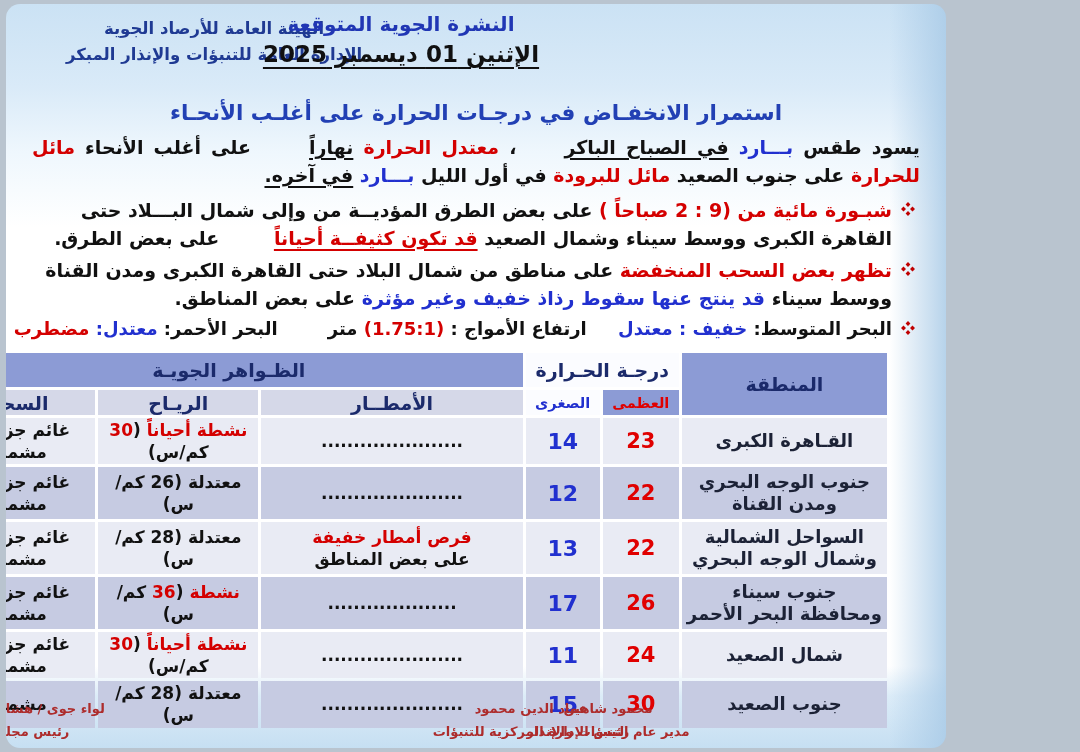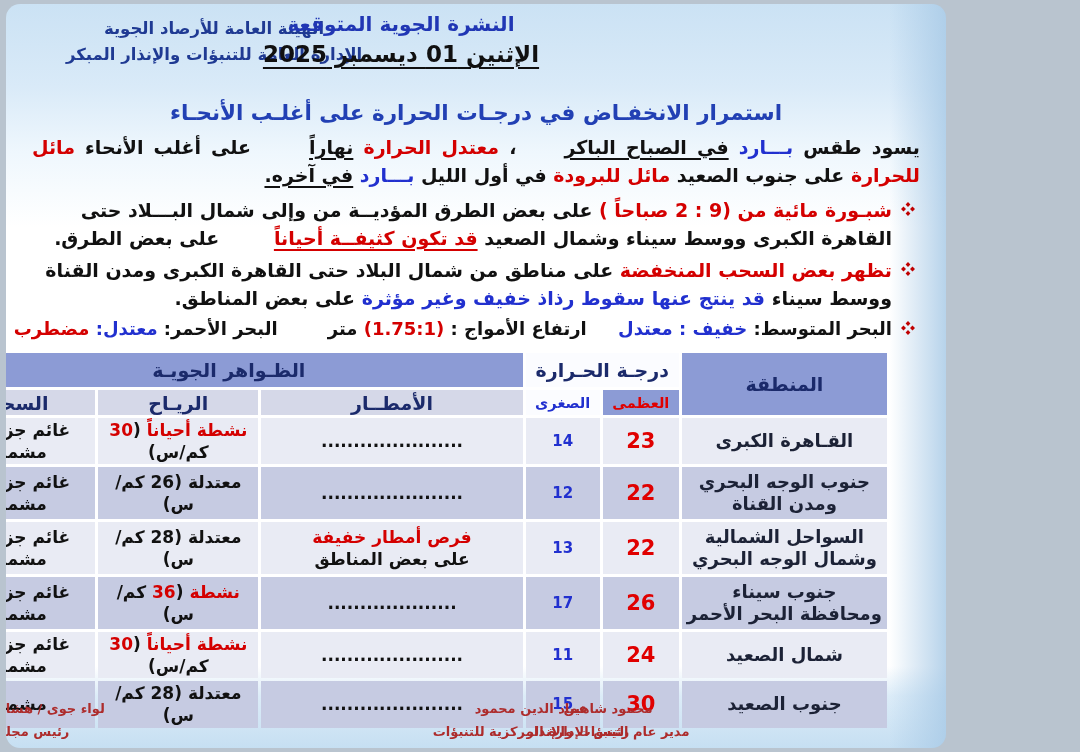--- a/index.html
+++ b/index.html
@@ -60,21 +60,21 @@
   .hdr-min { background:#fbfcff; color:#2130cf; font-size:14.5px; }
   .hdr-sub { background:#d5d8e8; color:#1b2a6b; font-size:19px; }
   tr.hrow1 { height:34px; } tr.hrow2 { height:25px; }
   .wtable tbody tr:nth-child(1){height:38px;}
   .wtable tbody tr:nth-child(2),.wtable tbody tr:nth-child(3),.wtable tbody tr:nth-child(4){height:52px;}
   .wtable tbody tr:nth-child(5),.wtable tbody tr:nth-child(6){height:32px;}
   tr.row-light td { background:#e9ebf4; }
   tr.row-dark  td { background:#c6cbe2; }
   td.cell-region { color:#1c2236; font-size:18px; line-height:1.25; white-space:pre-line; }
   td.cell-max { color:#e00000; font-size:21px; }
-  td.cell-min { color:#2130cf; font-size:15px; }
+  td.cell-min { color:#2130cf; font-size:22px; }
   td.cell-rain, td.cell-wind, td.cell-clouds { font-size:17px; line-height:1.3; color:#111; }
 
   
   .sig { position:absolute; text-align:center; color:#ad2c2c; font-size:13px; line-height:1.75; }
   .sig-right  { top:694px; right:238px; width:200px; }
   .sig-center { top:694px; right:360px; left:400px; }
   .sig-left   { top:694px; right:810px; width:260px; }
   .sig-center { right:auto; left:410px; width:230px; }
 </style>
 </head>

